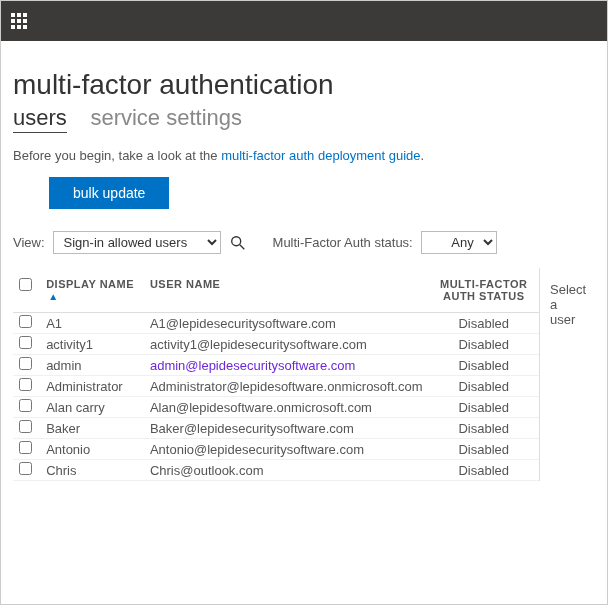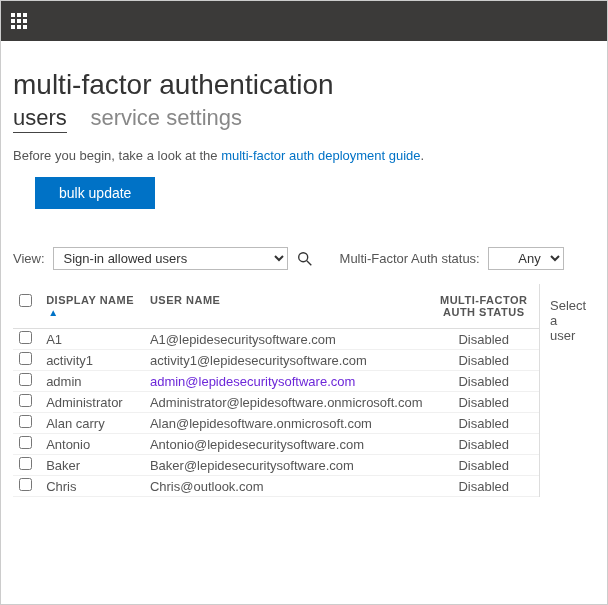--- a/index.html
+++ b/index.html
@@ -7,24 +7,24 @@
 .topbar { background: #3b3a39; height: 40px; display: flex; align-items: center; padding-left: 10px; }
 .waffle { display: grid; grid-template-columns: repeat(3, 4px); grid-template-rows: repeat(3, 4px); gap: 2px; }
 .waffle span { background: #fff; width: 4px; height: 4px; }
 .content { padding: 18px 12px 0 12px; }
 h1 { font-weight: 400; font-size: 28px; color: #333; margin-top: 10px; }
 .tabs { margin-top: 4px; }
 .tabs span { font-size: 22px; font-weight: 300; color: #888; margin-right: 20px; cursor: pointer; }
 .tabs span.active { color: #333; border-bottom: 1px solid #444; padding-bottom: 2px; }
 .intro { margin-top: 17px; font-size: 13px; color: #555; }
 .intro a { color: #0072c6; text-decoration: none; }
-.bulk-btn { display: inline-block; background: #0072c6; color: #fff; padding: 8px 24px; margin-top: 14px; margin-left: 22px; cursor: pointer; font-size: 14px; }
-.filter-row { display: flex; align-items: center; gap: 8px; margin-top: 38px; font-size: 13px; color: #555; }
+.bulk-btn { display: inline-block; background: #0072c6; color: #fff; padding: 8px 24px; margin-top: 14px; margin-left: 36px; cursor: pointer; font-size: 14px; }
+.filter-row { display: flex; align-items: center; gap: 8px; margin-top: 22px; font-size: 13px; color: #555; }
 .filter-row select { font-family: inherit; font-size: 13px; color: #333; border: 1px solid #bbb; background: #fff; padding: 2px 6px; }
-.filter-row select.view-sel { width: 235px; }
+.filter-row select.view-sel { width: 168px; }
 .filter-row select.status-sel { width: 76px; text-align: right; }
 .search-icon { width: 18px; height: 18px; position: relative; cursor: pointer; }
 .search-icon svg { width: 18px; height: 18px; }
 .main-row { display: flex; margin-top: 14px; }
 .table-wrap { flex: 1; }
 table { width: 100%; border-collapse: collapse; }
 thead th { text-align: left; font-size: 11px; font-weight: 600; letter-spacing: 0.5px; color: #555; padding: 10px 6px; border-bottom: 1px solid #ddd; vertical-align: top; }
 thead th.chk { width: 28px; }
 .sort-arrow { font-size: 10px; color: #0072c6; margin-left: 2px; }
 tbody td { padding: 2px 6px; font-size: 13px; color: #555; border-bottom: 1px solid #f0f0f0; }
@@ -124,28 +124,28 @@
               <td class="col-status">Disabled</td>
             </tr>
             <tr>
               <td class="chk"><input type="checkbox" style=""></td>
               <td class="col-name">Alan carry</td>
               <td class="col-user"><span>Alan@lepidesoftware.onmicrosoft.com</span></td>
               <td class="col-status">Disabled</td>
             </tr>
             <tr>
               <td class="chk"><input type="checkbox" style=""></td>
-              <td class="col-name">Antonio</td>
-              <td class="col-user"><span>Antonio@lepidesecuritysoftware.com</span></td>
+              <td class="col-name">Baker</td>
+              <td class="col-user"><span>Baker@lepidesecuritysoftware.com</span></td>
               <td class="col-status">Disabled</td>
             </tr>
             <tr>
               <td class="chk"><input type="checkbox" style=""></td>
-              <td class="col-name">Baker</td>
-              <td class="col-user"><span>Baker@lepidesecuritysoftware.com</span></td>
+              <td class="col-name">Antonio</td>
+              <td class="col-user"><span>Antonio@lepidesecuritysoftware.com</span></td>
               <td class="col-status">Disabled</td>
             </tr>
             <tr>
               <td class="chk"><input type="checkbox" style=""></td>
               <td class="col-name">Chris</td>
               <td class="col-user"><span>Chris@outlook.com</span></td>
               <td class="col-status">Disabled</td>
             </tr>
           </tbody>
       </table>

